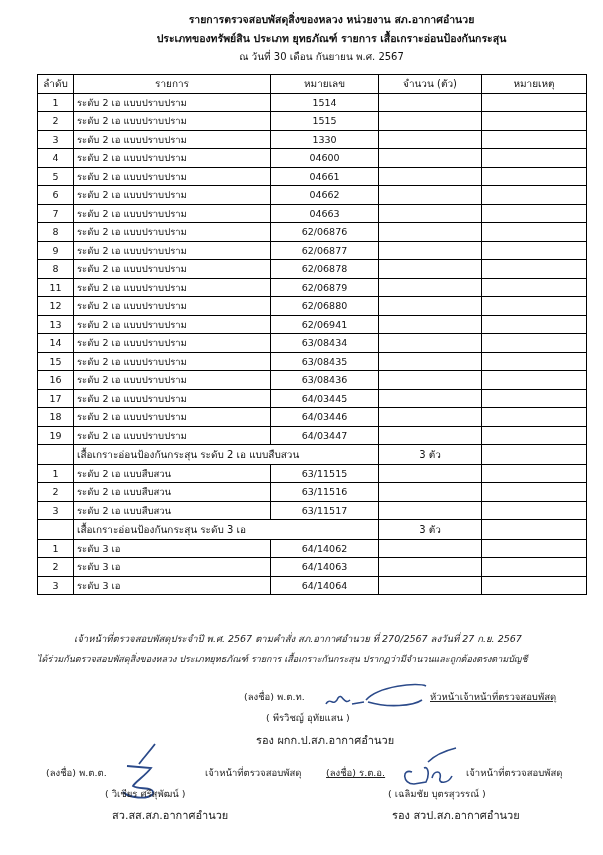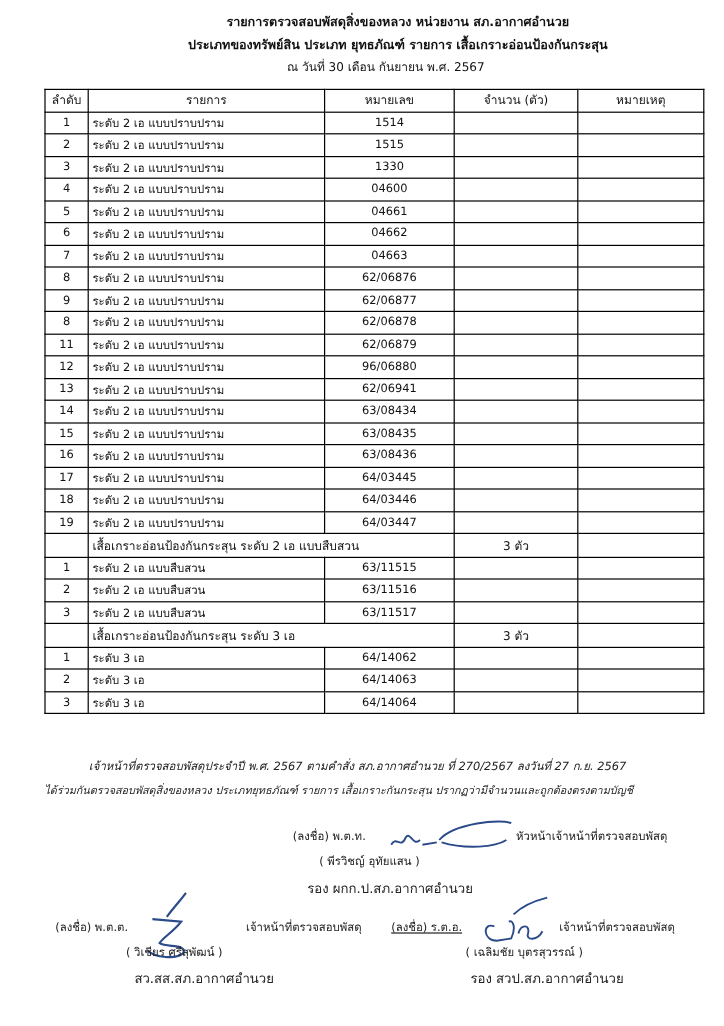--- a/index.html
+++ b/index.html
@@ -144,21 +144,21 @@
       <tr>
         <td class="c">11</td>
         <td>ระดับ 2 เอ แบบปราบปราม</td>
         <td class="c">62/06879</td>
         <td></td>
         <td></td>
       </tr>
       <tr>
         <td class="c">12</td>
         <td>ระดับ 2 เอ แบบปราบปราม</td>
-        <td class="c">96/06880</td>
+        <td class="c">62/06880</td>
         <td></td>
         <td></td>
       </tr>
       <tr>
         <td class="c">13</td>
         <td>ระดับ 2 เอ แบบปราบปราม</td>
         <td class="c">62/06941</td>
         <td></td>
         <td></td>
       </tr>
@@ -261,21 +261,21 @@
     </tbody>
 </table>
 
 <div id="p1" class="para">เจ้าหน้าที่ตรวจสอบพัสดุประจำปี พ.ศ. 2567  ตามคำสั่ง สภ.อากาศอำนวย ที่ 270/2567   ลงวันที่  27 ก.ย. 2567</div>
 <div id="p2" class="para">ได้ร่วมกันตรวจสอบพัสดุสิ่งของหลวง  ประเภทยุทธภัณฑ์  รายการ เสื้อเกราะกันกระสุน  ปรากฏว่ามีจำนวนและถูกต้องตรงตามบัญชี</div>
 
 <div class="sig" style="left:244px; top:689px;">(ลงชื่อ) พ.ต.ท.</div>
 <svg class="scribble" style="left:318px; top:682px;" width="110" height="30">
   <path d="M8 22 C12 14, 16 26, 20 16 C24 10, 26 24, 32 18 M34 22 L46 20 M48 18 C60 4, 100 0, 108 4 M50 20 C70 26, 95 24, 104 18" stroke="#2b4a8a" stroke-width="1.6" fill="none"></path>
 </svg>
-<div class="sig" style="left:430px; top:689px;">หัวหน้าเจ้าหน้าที่ตรวจสอบพัสดุ</div>
+<div class="sig" style="left:430px; top:689px;text-decoration:underline;">หัวหน้าเจ้าหน้าที่ตรวจสอบพัสดุ</div>
 <div class="sig-name" style="left:266px; top:710px;">(  พีรวิชญ์  อุทัยแสน  )</div>
 <div class="sig-pos" style="left:256px; top:731px;">รอง ผกก.ป.สภ.อากาศอำนวย</div>
 
 <div class="sig" style="left:46px; top:765px;">(ลงชื่อ) พ.ต.ต.</div>
 <svg class="scribble" style="left:115px; top:742px;" width="55" height="60">
   <path d="M40 2 C34 10, 30 14, 24 22 M12 24 L36 26 C30 34, 20 40, 18 44 C24 48, 40 44, 38 52 C32 58, 14 56, 8 50" stroke="#2b4a8a" stroke-width="1.8" fill="none"></path>
 </svg>
 <div class="sig" style="left:205px; top:765px;">เจ้าหน้าที่ตรวจสอบพัสดุ</div>
 <div class="sig-name" style="left:105px; top:786px;">(  วิเชียร   ศรีสุพัฒน์  )</div>
 <div class="sig-pos" style="left:112px; top:806px;">สว.สส.สภ.อากาศอำนวย</div>

